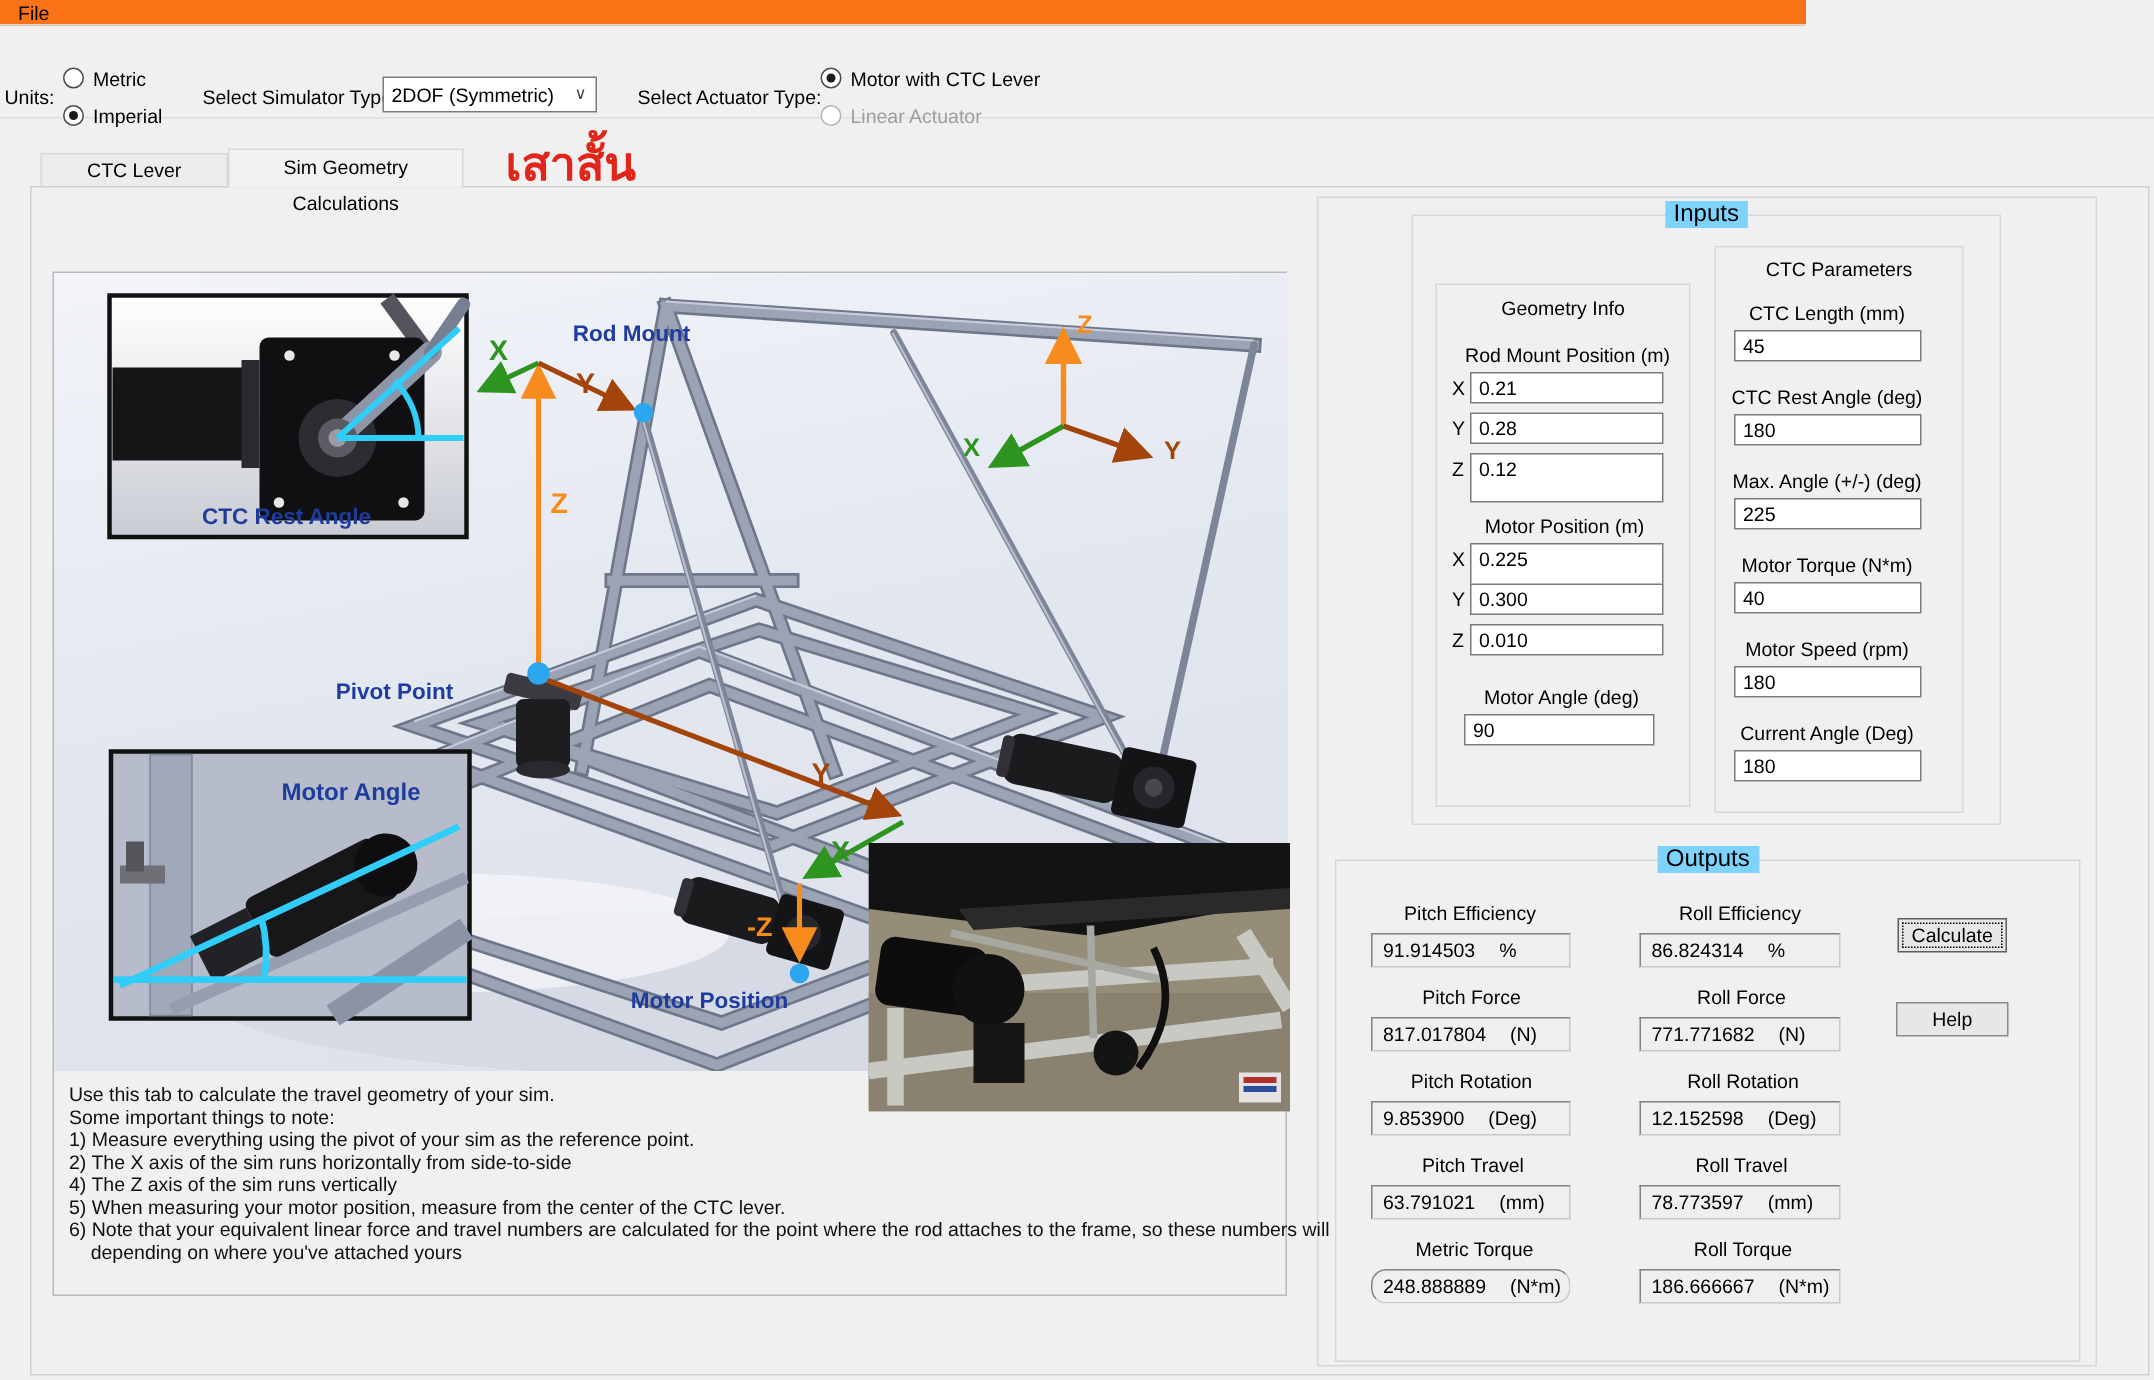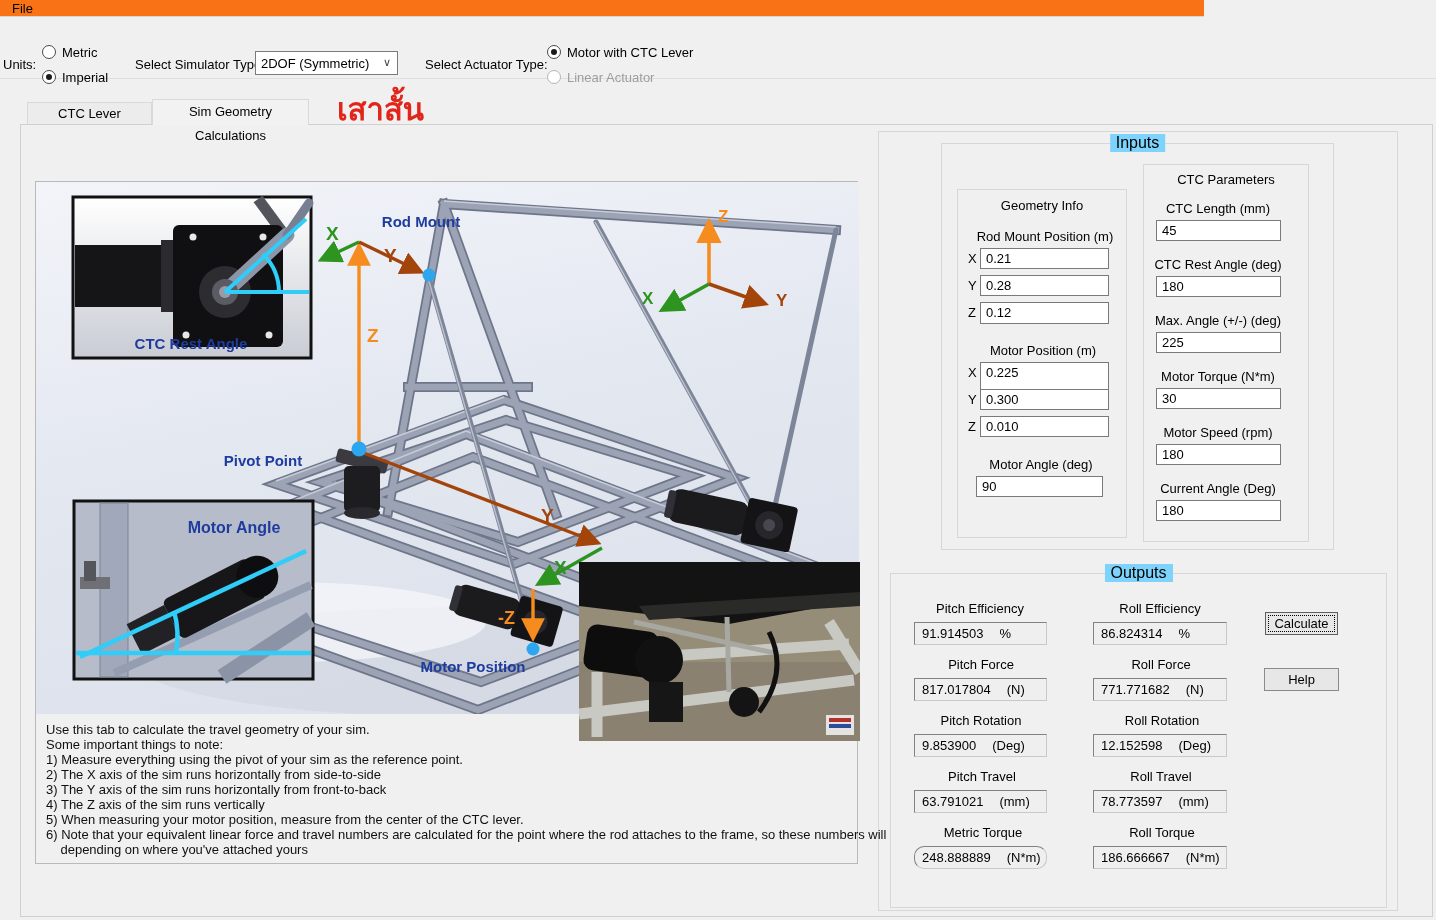--- a/index.html
+++ b/index.html
@@ -260,42 +260,41 @@
         <rect x="250" y="156" width="22" height="4" fill="#b2302c"></rect>
         <rect x="250" y="162" width="22" height="4" fill="#2c4b9b"></rect>
       </g>
     </svg>
 
     <div class="instructions">
       <div>Use this tab to calculate the travel geometry of your sim.</div>
       <div>Some important things to note:</div>
       <div>1) Measure everything using the pivot of your sim as the reference point.</div>
       <div>2) The X axis of the sim runs horizontally from side-to-side</div>
-      <div>3) The Y axis of the sim runs horizontally from front-to-back</div>
       <div>4) The Z axis of the sim runs vertically</div>
       <div>5) When measuring your motor position, measure from the center of the CTC lever.</div>
       <div>6) Note that your equivalent linear force and travel numbers are calculated for the point where the rod attaches to the frame, so these numbers will differ</div>
       <div>    depending on where you've attached yours</div>
     </div>
   </div>
 
   <div class="groupbox" style="left:878px; top:131px; width:520px; height:780px;"></div>
 
   <div class="groupbox" style="left:941px; top:143px; width:393px; height:407px; z-index:2;">
     <span class="gb-title">Inputs</span>
 
     <div class="groupbox" style="left:15px; top:45px; width:170px; height:349px;">
       <div class="inner-title" style="top:8px;">Geometry Info</div>
       <div class="fld-label center" style="left:87px; top:39px;">Rod Mount Position (m)</div>
       <span class="fld-label" style="left:10px; top:61px;">X</span>
       <div class="textfield" style="left:22px; top:58px; width:129px; height:21px;">0.21</div>
       <span class="fld-label" style="left:10px; top:88px;">Y</span>
       <div class="textfield" style="left:22px; top:85px; width:129px; height:21px;">0.28</div>
       <span class="fld-label" style="left:10px; top:115px;">Z</span>
-      <div class="textfield" style="left:22px; top:112px; width:129px; height:22px;">0.12</div>
+      <div class="textfield" style="left:22px; top:112px; width:129px; height:33px;">0.12</div>
 
       <div class="fld-label center" style="left:85px; top:153px;">Motor Position (m)</div>
       <span class="fld-label" style="left:10px; top:175px;">X</span>
       <div class="textfield" style="left:22px; top:172px; width:129px; height:31px;">0.225</div>
       <span class="fld-label" style="left:10px; top:202px;">Y</span>
       <div class="textfield" style="left:22px; top:199px; width:129px; height:21px;">0.300</div>
       <span class="fld-label" style="left:10px; top:229px;">Z</span>
       <div class="textfield" style="left:22px; top:226px; width:129px; height:21px;">0.010</div>
 
       <div class="fld-label center" style="left:83px; top:267px;">Motor Angle (deg)</div>
@@ -304,21 +303,21 @@
 
     <div class="groupbox" style="left:201px; top:20px; width:166px; height:378px;">
       <div class="inner-title" style="top:7px;">CTC Parameters</div>
       <div class="fld-label center" style="left:74px; top:36px;">CTC Length (mm)</div>
       <div class="textfield" style="left:12px; top:55px; width:125px; height:21px;">45</div>
       <div class="fld-label center" style="left:74px; top:92px;">CTC Rest Angle (deg)</div>
       <div class="textfield" style="left:12px; top:111px; width:125px; height:21px;">180</div>
       <div class="fld-label center" style="left:74px; top:148px;">Max. Angle (+/-) (deg)</div>
       <div class="textfield" style="left:12px; top:167px; width:125px; height:21px;">225</div>
       <div class="fld-label center" style="left:74px; top:204px;">Motor Torque (N*m)</div>
-      <div class="textfield" style="left:12px; top:223px; width:125px; height:21px;">30</div>
+      <div class="textfield" style="left:12px; top:223px; width:125px; height:21px;">40</div>
       <div class="fld-label center" style="left:74px; top:260px;">Motor Speed (rpm)</div>
       <div class="textfield" style="left:12px; top:279px; width:125px; height:21px;">180</div>
       <div class="fld-label center" style="left:74px; top:316px;">Current Angle (Deg)</div>
       <div class="textfield" style="left:12px; top:335px; width:125px; height:21px;">180</div>
     </div>
   </div>
 
   <div class="groupbox" style="left:890px; top:573px; width:497px; height:335px; z-index:2;">
     <span class="gb-title">Outputs</span>
 

